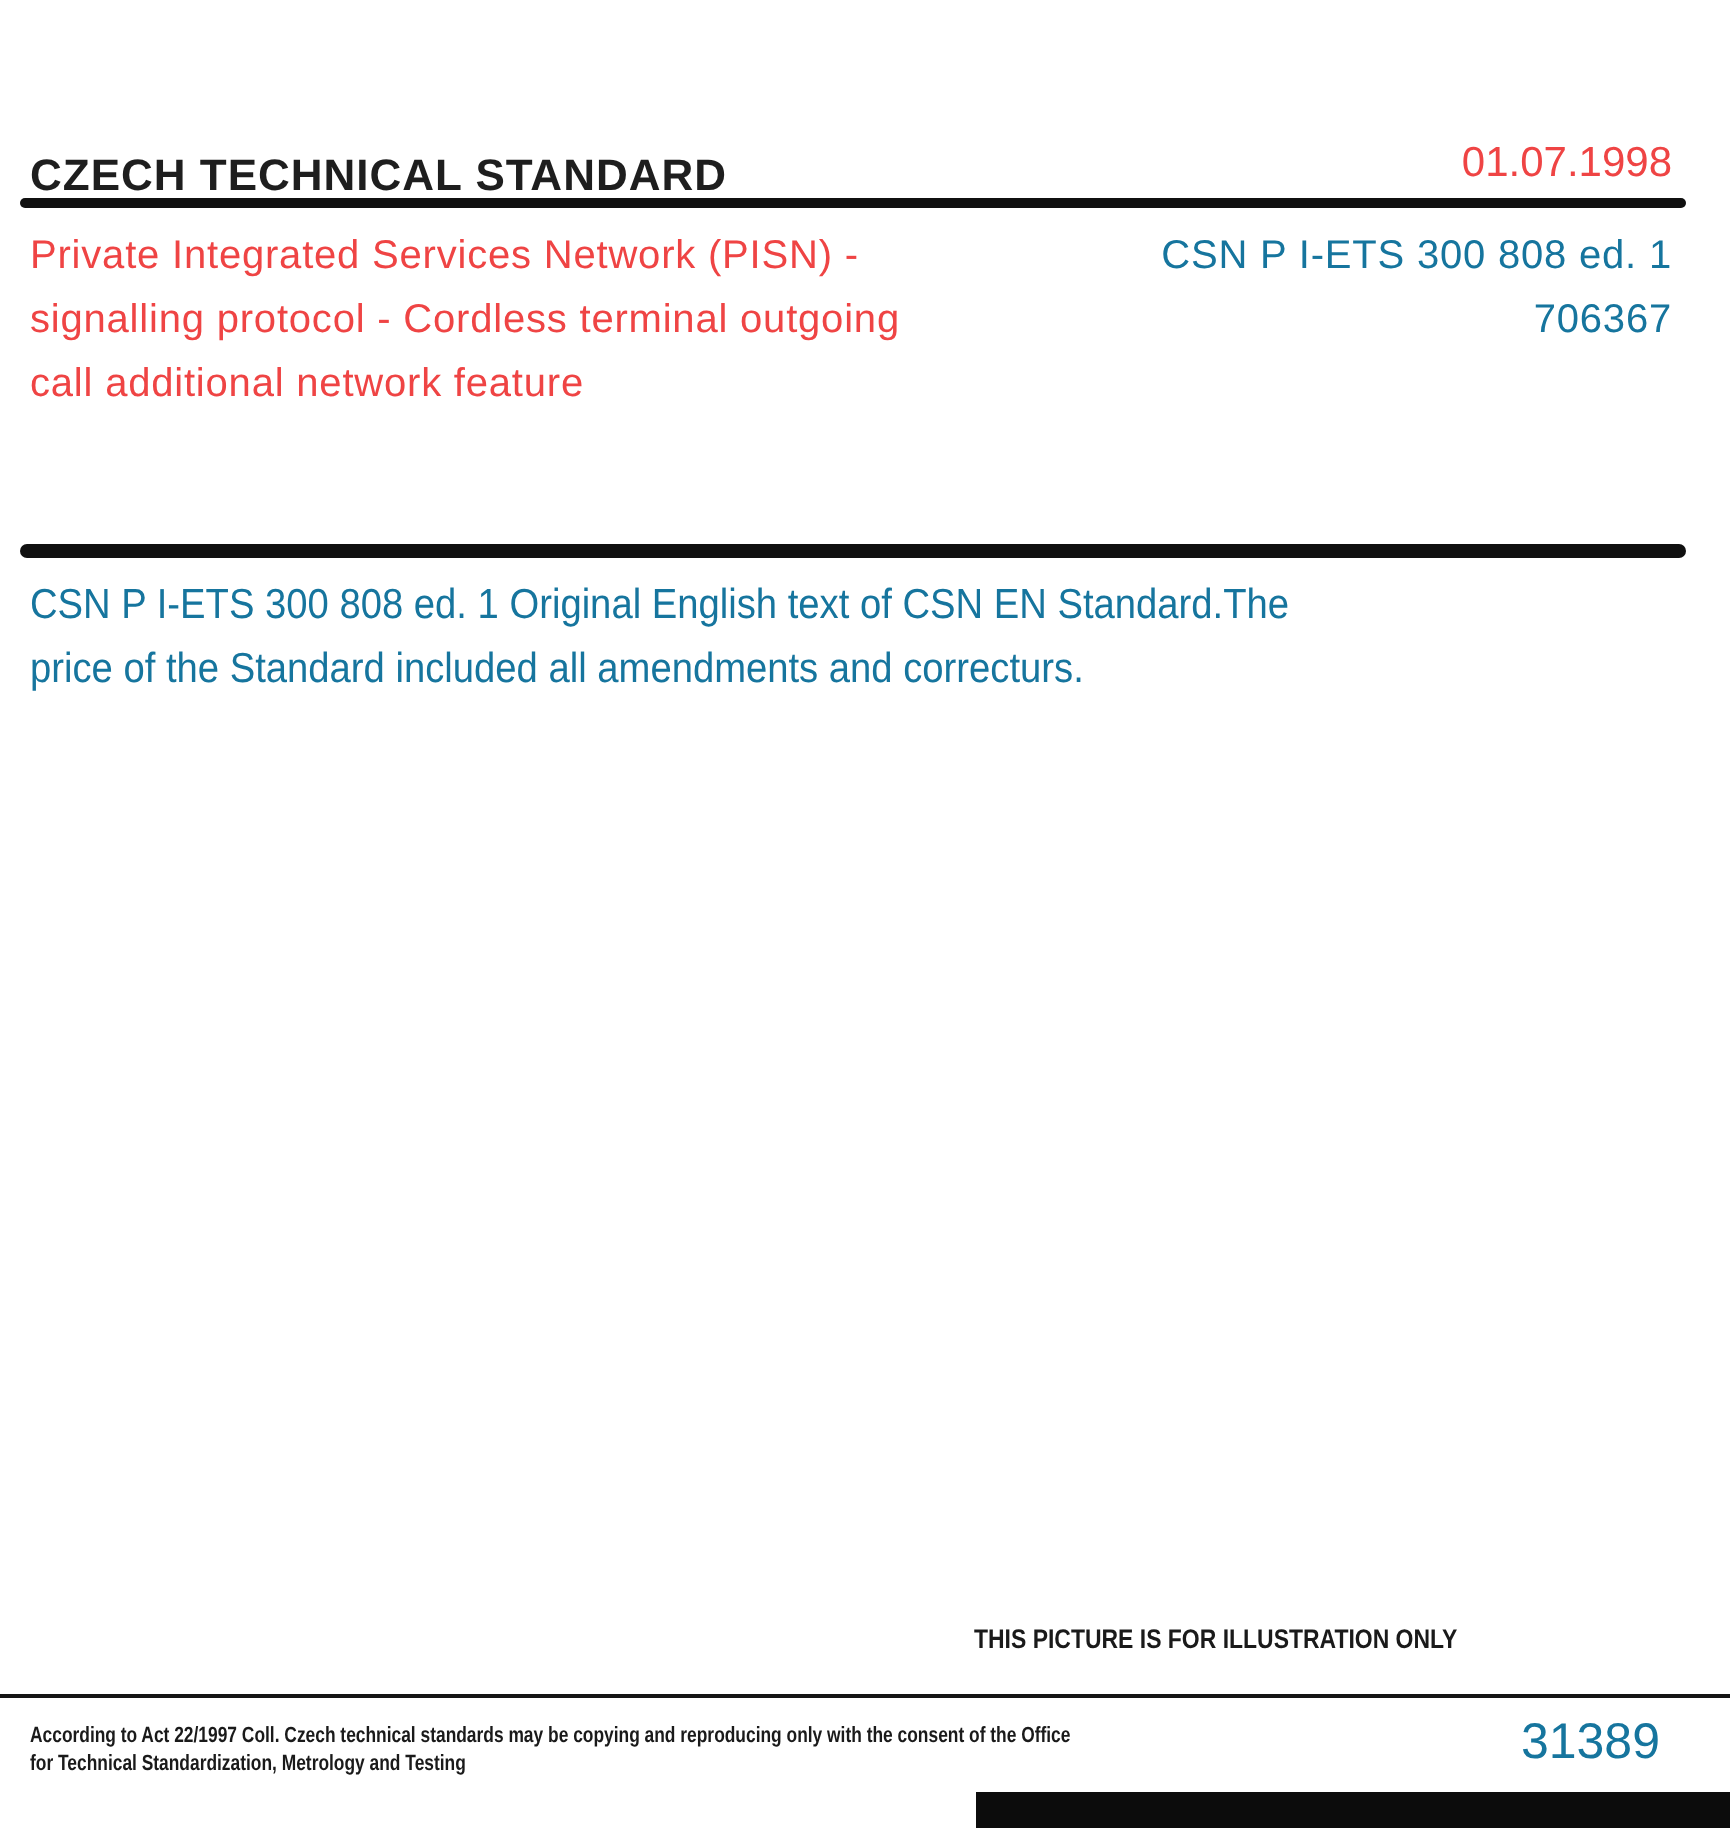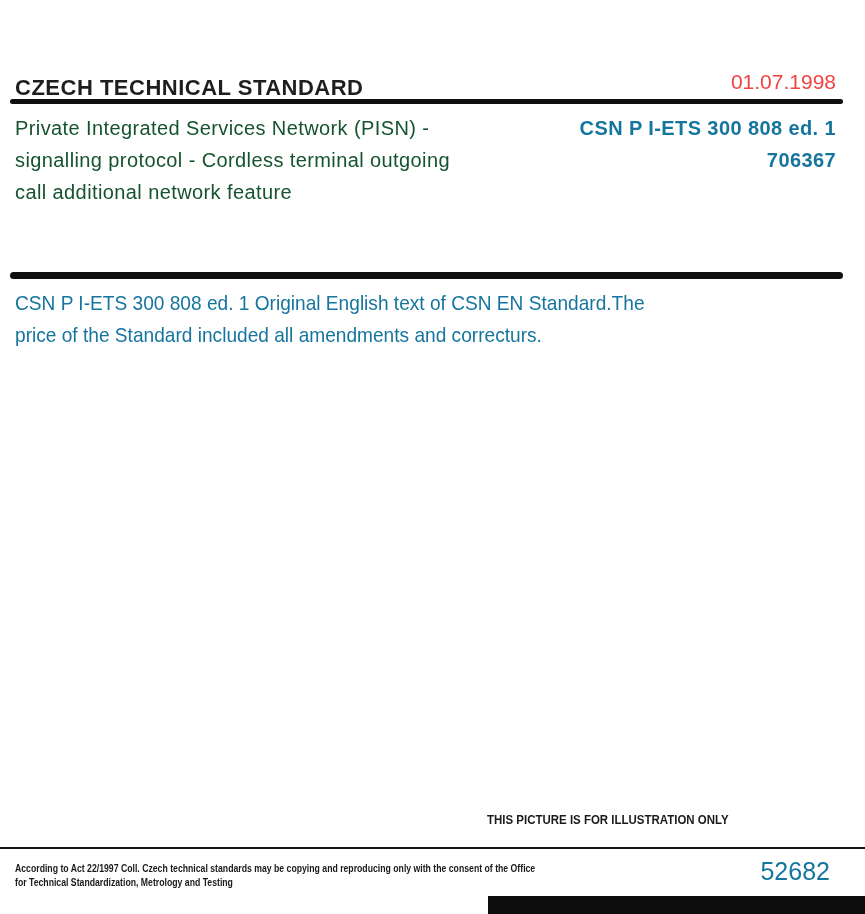--- a/index.html
+++ b/index.html
@@ -41,35 +41,34 @@
     height: 5px;
     background: #101010;
     border-radius: 3px;
   }
   .title-block {
     position: absolute;
     left: 15px;
     top: 112px;
     font-size: 20px;
     letter-spacing: 0.4px;
-    color: #14532d;
+    color: #ef4444;
     line-height: 32px;
     white-space: nowrap;
   }
   .designation-block {
     position: absolute;
     right: 29px;
     top: 112px;
     text-align: right;
     font-size: 20px;
     letter-spacing: 0.4px;
     color: #16759E;
     line-height: 32px;
     white-space: nowrap;
-    font-weight: bold;
   }
   .rule2 {
     position: absolute;
     left: 10px;
     top: 272px;
     width: 833px;
     height: 7px;
     background: #101010;
     border-radius: 4px;
   }
@@ -163,17 +162,17 @@
 
   <div class="notice">THIS PICTURE IS FOR ILLUSTRATION ONLY</div>
 
   <div class="rule3"></div>
 
   <div class="legal-block">
     <div>According to Act 22/1997 Coll. Czech technical standards may be copying and reproducing only with the consent of the Office</div>
     <div>for Technical Standardization, Metrology and Testing</div>
   </div>
 
-  <div class="order-number">52682</div>
+  <div class="order-number">31389</div>
 
   <div class="black-bar"></div>
 
 </div>
 
 </body></html>

